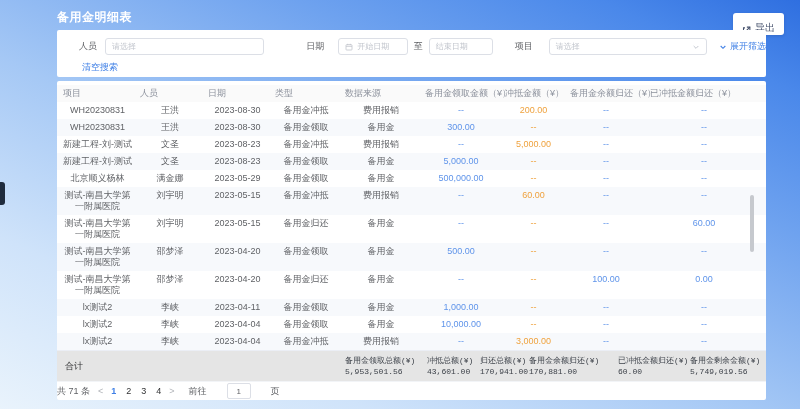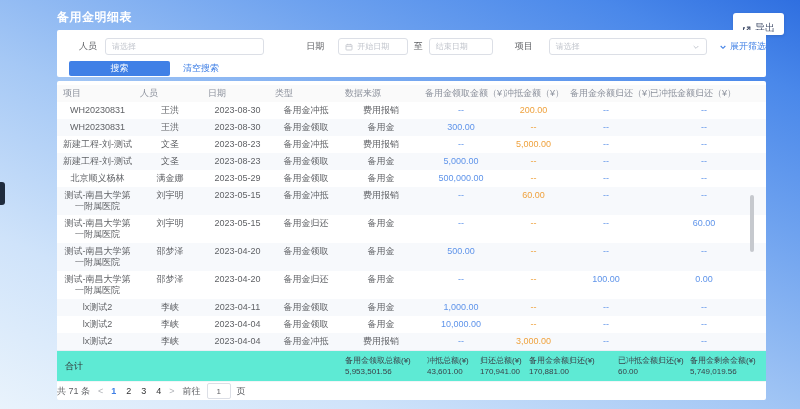--- a/index.html
+++ b/index.html
@@ -41,37 +41,37 @@
   .th{font-size:9px;color:#8c919c;line-height:11px;padding:3px 8px 3px 0;white-space:nowrap;overflow:visible;}
   .tbody{position:relative;}
   .tr{display:grid;grid-template-columns:77px 68px 67px 70px 80px 80px 65px 80px 1fr;padding-left:6px;background:#fff;text-align:center;}
   .tr.alt{background:#f7f9fc;}
   .td{font-size:9px;line-height:11px;padding:3px 8px 3px 0;word-break:break-all;}
   .c-default{color:#606266;}
   .c-blue{color:#5f94ea;}
   .c-orange{color:#efa23e;}
   .scrollbar{position:absolute;right:12px;top:114px;width:4px;height:57px;background:#c6c9ce;border-radius:2px;}
 
-  .totals{position:relative;background:#5eead4;border-top:1px solid #ebeef5;padding:4px 0 4px 0;min-height:22px;}
+  .totals{position:relative;background:#e5e5e5;border-top:1px solid #ebeef5;padding:4px 0 4px 0;min-height:22px;font-family:Liberation Mono, monospace;}
   .totals-label{position:absolute;left:8px;top:50%;transform:translateY(-50%);font-size:9px;color:#303133;}
   .totals-items{margin-left:288px;display:flex;}
   .total-item{white-space:nowrap;}
   .total-item:nth-child(1){width:82px;} .total-item:nth-child(2){width:53px;}
   .total-item:nth-child(3){width:49px;} .total-item:nth-child(4){width:89px;}
   .total-item:nth-child(5){width:72px;} .total-item:nth-child(6){flex:1;}
   .tlabel{font-size:8px;color:#3a3f47;font-weight:500;line-height:11px;}
   .tvalue{font-size:8px;color:#3a3f47;line-height:11px;}
 
   .pager{height:18px;display:flex;align-items:center;justify-content:flex-start;gap:8px;font-size:9px;color:#606266;
     border-top:1px solid #f2f4f7;}
   .pager .arrow{color:#b0b3b8;cursor:pointer;font-size:9px;}
   .pages{display:flex;gap:10px;}
   .page{color:#303133;cursor:pointer;}
   .page.active{color:#4080e6;font-weight:bold;}
-  .goto-wrap{display:flex;align-items:center;gap:6px;}
+  .goto-wrap{display:flex;align-items:center;gap:20px;margin-left:6px;}
   .goto-input{width:22px;height:14px;border:1px solid #dcdfe6;border-radius:2px;font-size:8px;text-align:center;
     color:#606266;outline:none;padding:0;font-family:inherit;}
   svg{display:block;}
 </style>
 </head>
 <body>
 
 <div class="page-title">备用金明细表</div>
 
 <div class="export-btn">
@@ -118,23 +118,20 @@
     <div class="expand-link">
       <span>
         <svg width="8" height="8" viewBox="0 0 12 12" fill="none" stroke="#4080e6" stroke-width="1.6">
           <path d="M2.5 4.5 L6 8 L9.5 4.5"></path>
         </svg>
       </span>
       <span>展开筛选</span>
     </div>
   </div>
   <div class="btn-row">
-    <div class="search-btn">
-      <span>搜索</span>
-    </div>
     <span class="clear-link">清空搜索</span>
   </div>
 </div>
 
 <div class="card card-table">
   <div class="thead">
       <span class="th">项目</span>
       <span class="th">人员</span>
       <span class="th">日期</span>
       <span class="th">类型</span>

